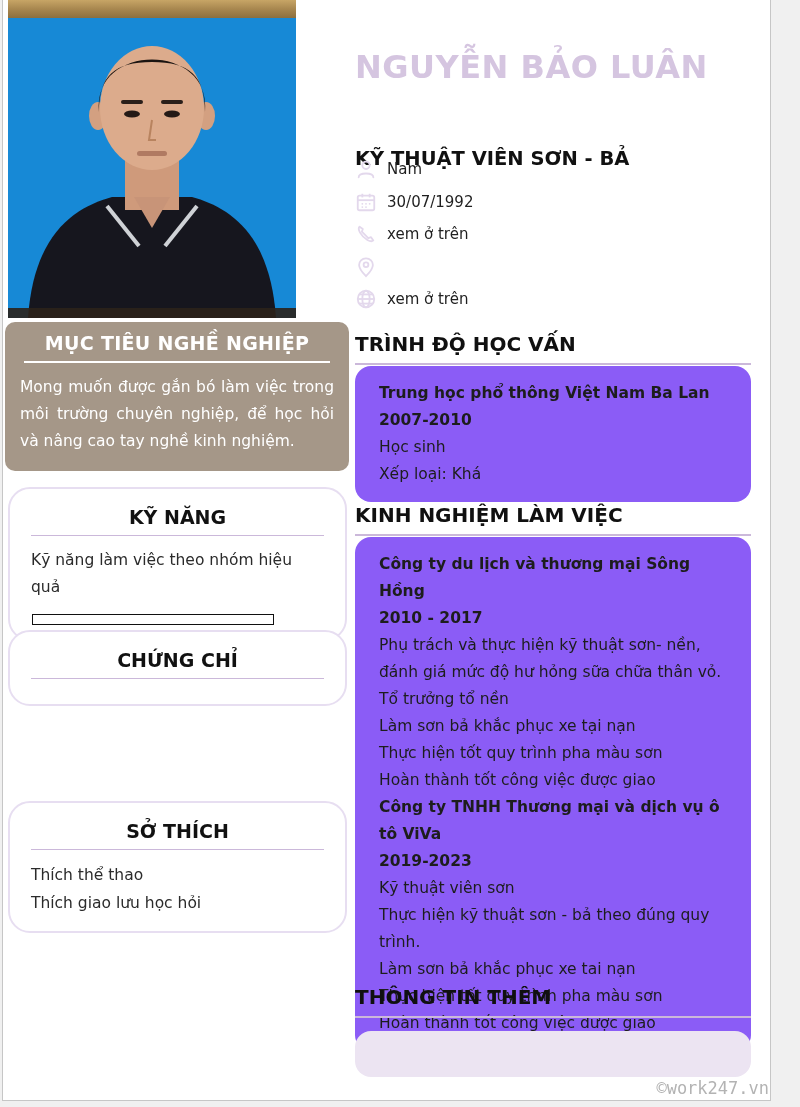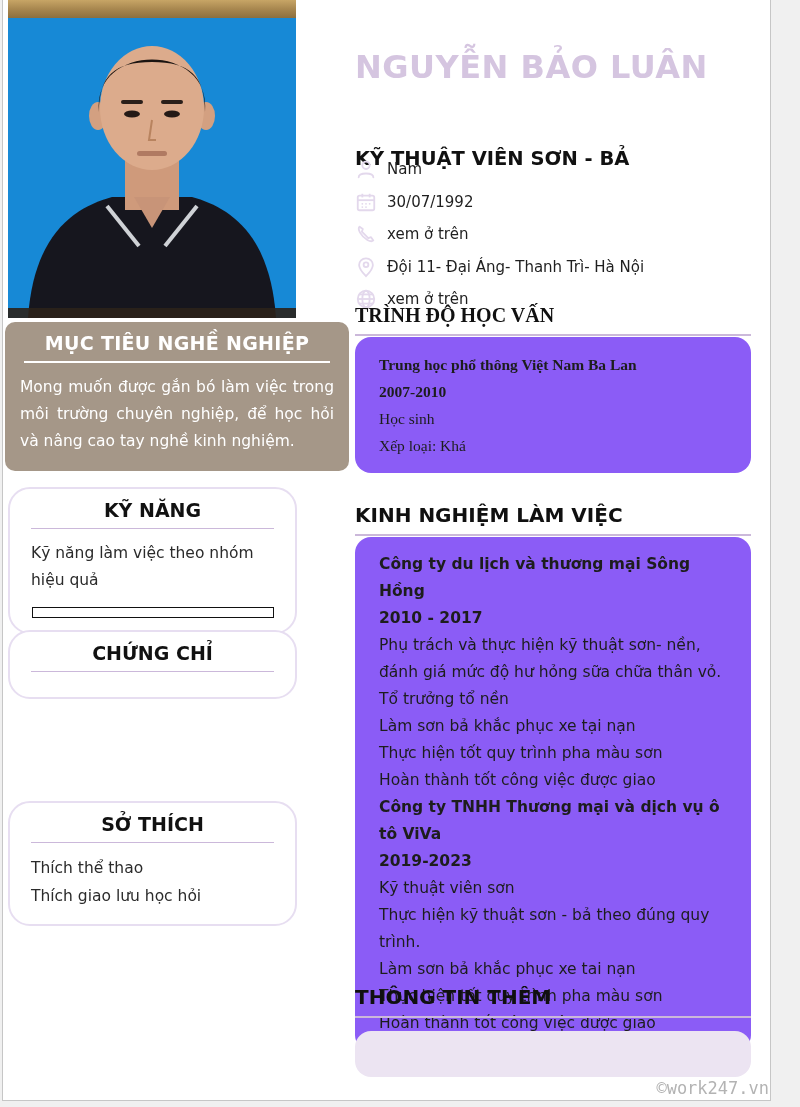--- a/index.html
+++ b/index.html
@@ -6,21 +6,21 @@
   html,body { width:800px; height:1107px; background:#f0f0f0; font-family:"DejaVu Sans","Liberation Sans",sans-serif; }
   .sheet { position:absolute; left:2px; top:0; width:769px; height:1101px; background:#ffffff; border:1px solid #c6c6c6; border-top:none; }
 
   
   .photo-wrap { position:absolute; left:5px; top:0; width:288px; height:318px; overflow:hidden; }
   .objective { position:absolute; left:2px; top:322px; width:344px; background:#a59788; border-radius:10px; padding:10px 15px 16px; color:#ffffff; }
   .objective h2 { font-size:19px; font-weight:bold; text-align:center; letter-spacing:.3px; }
   .objective .obj-rule { border-bottom:2px solid #ffffff; margin:7px 4px 11px; }
   .objective p { font-size:15.5px; line-height:27px; text-align:justify; }
 
-  .side-card { position:absolute; left:5px; width:289px; background:#ffffff; border:2px solid #e7def1; border-radius:22px; padding:10px 21px 14px; }
+  .side-card { position:absolute; left:5px; width:339px; background:#ffffff; border:2px solid #e7def1; border-radius:22px; padding:17px 21px 14px; }
   .side-card h2 { font-size:19px; font-weight:bold; color:#111111; text-align:center; }
   .side-card .rule { border-bottom:1.5px solid #cbb8da; margin:7px 0 11px; }
   .side-card .body-text { font-size:15.5px; line-height:27px; color:#2b2b2b; }
   .side-card .justify { text-align:justify; }
   .skill-bar { margin-top:13px; margin-left:1px; width:242px; height:11px; border:1.5px solid #111111; background:#ffffff; }
   .skill-bar-fill { height:100%; background:#111111; width:0; }
   .hobby-line { font-size:15.5px; line-height:28px; color:#2b2b2b; }
 
   
   .right-col { position:absolute; left:352px; top:0; width:396px; }
@@ -144,35 +144,34 @@
         <svg class="cicon" viewBox="0 0 24 24">
           <path d="M 5 4 C 4 5 3.5 7 5.5 10.5 C 7.5 14 10 16.5 13.5 18.5 C 17 20.5 19 20 20 19 L 17.5 15.5 L 14.5 16.5 L 7.5 9.5 L 8.5 6.5 Z" fill="none" stroke="#e3d8ec" stroke-width="2" stroke-linejoin="round"></path>
         </svg>
         <span class="clabel">xem ở trên</span>
       </div>
       <div class="contact-row">
         <svg class="cicon" viewBox="0 0 24 24">
           <path d="M 12 2.5 C 7.5 2.5 4.5 6 4.5 9.8 C 4.5 14.5 12 22 12 22 C 12 22 19.5 14.5 19.5 9.8 C 19.5 6 16.5 2.5 12 2.5 Z" fill="none" stroke="#e3d8ec" stroke-width="2"></path>
           <circle cx="12" cy="9.5" r="2.6" fill="none" stroke="#e3d8ec" stroke-width="2"></circle>
         </svg>
-        <span class="clabel">Đội 11- Đại Áng- Thanh Trì- Hà Nội</span>
       </div>
       <div class="contact-row">
         <svg class="cicon" viewBox="0 0 24 24">
           <circle cx="12" cy="12" r="9" fill="none" stroke="#e3d8ec" stroke-width="2"></circle>
           <ellipse cx="12" cy="12" rx="4" ry="9" fill="none" stroke="#e3d8ec" stroke-width="2"></ellipse>
           <line x1="3" y1="12" x2="21" y2="12" stroke="#e3d8ec" stroke-width="2"></line>
           <line x1="4.2" y1="7" x2="19.8" y2="7" stroke="#e3d8ec" stroke-width="2"></line>
           <line x1="4.2" y1="17" x2="19.8" y2="17" stroke="#e3d8ec" stroke-width="2"></line>
         </svg>
         <span class="clabel">xem ở trên</span>
       </div>
     </div>
 
-    <div class="section" style="top:304px;font-family:Liberation Serif, serif;">
+    <div class="section" style="top:332px;">
       <h2>TRÌNH ĐỘ HỌC VẤN</h2>
       <div class="rule"></div>
       <div class="lav-card">
         <div class="line bold">Trung học phổ thông Việt Nam Ba Lan</div>
         <div class="line bold">2007-2010</div>
         <div class="line">Học sinh</div>
         <div class="line">Xếp loại: Khá</div>
       </div>
     </div>
 

